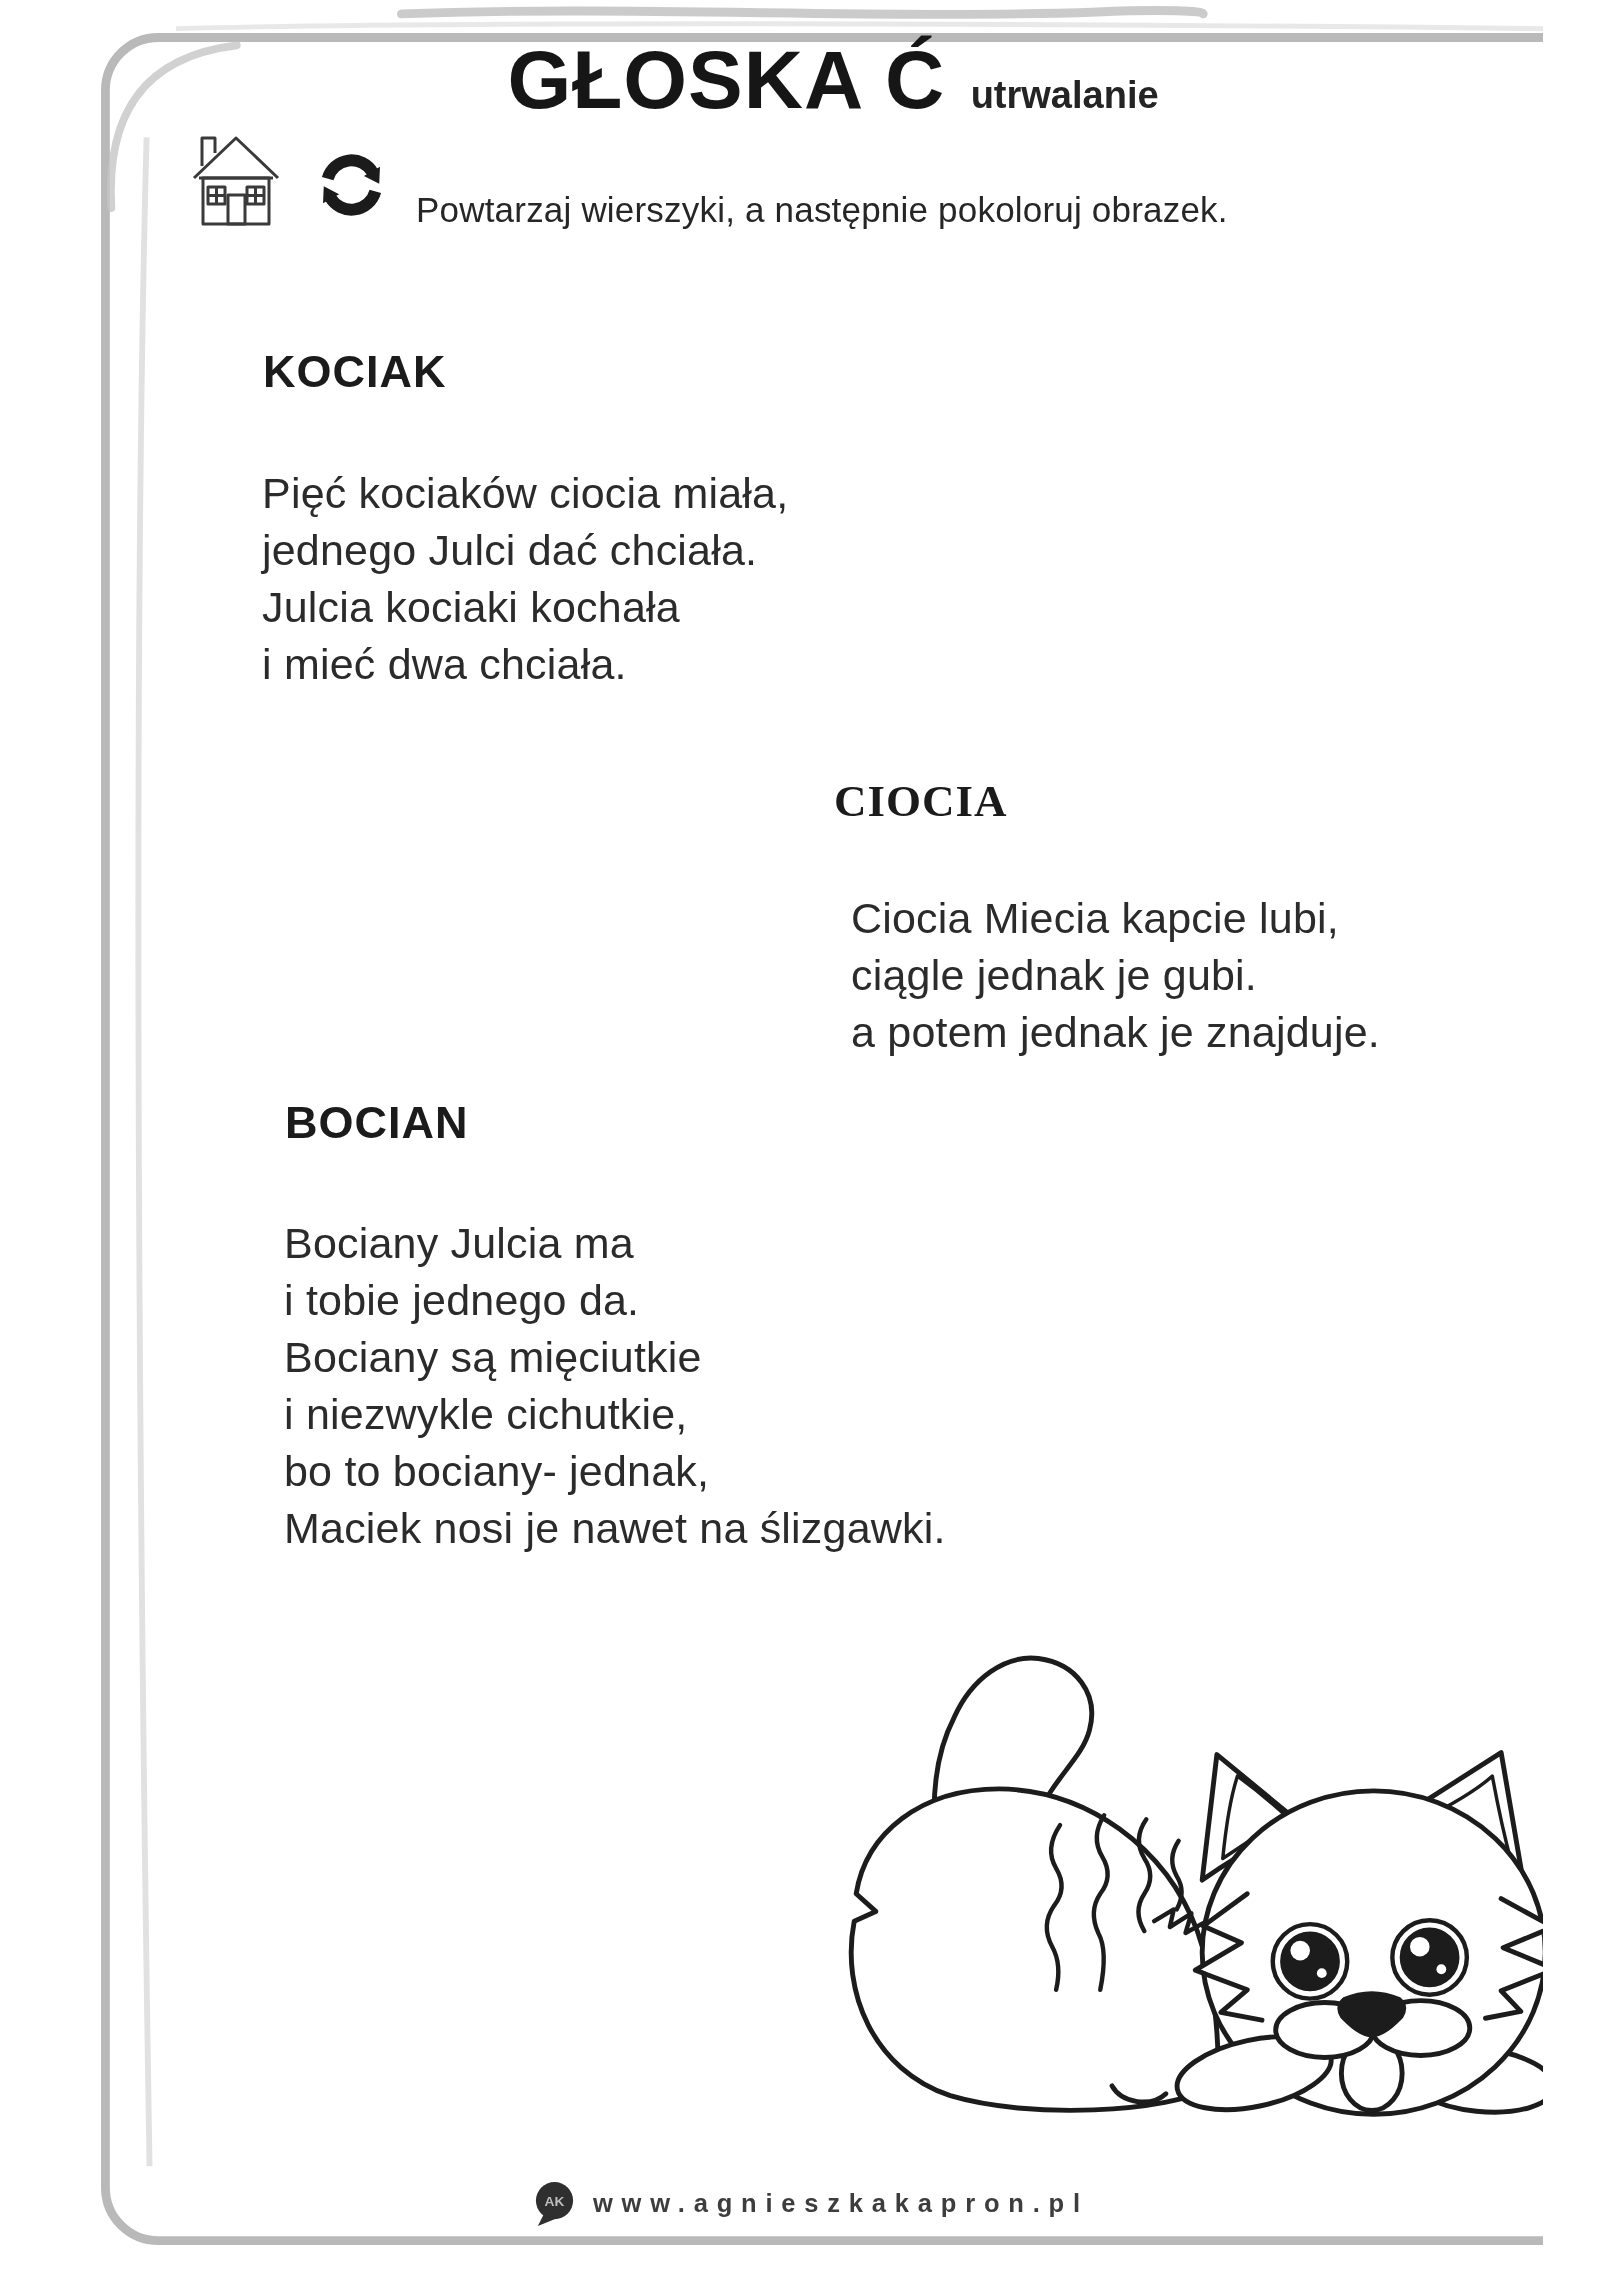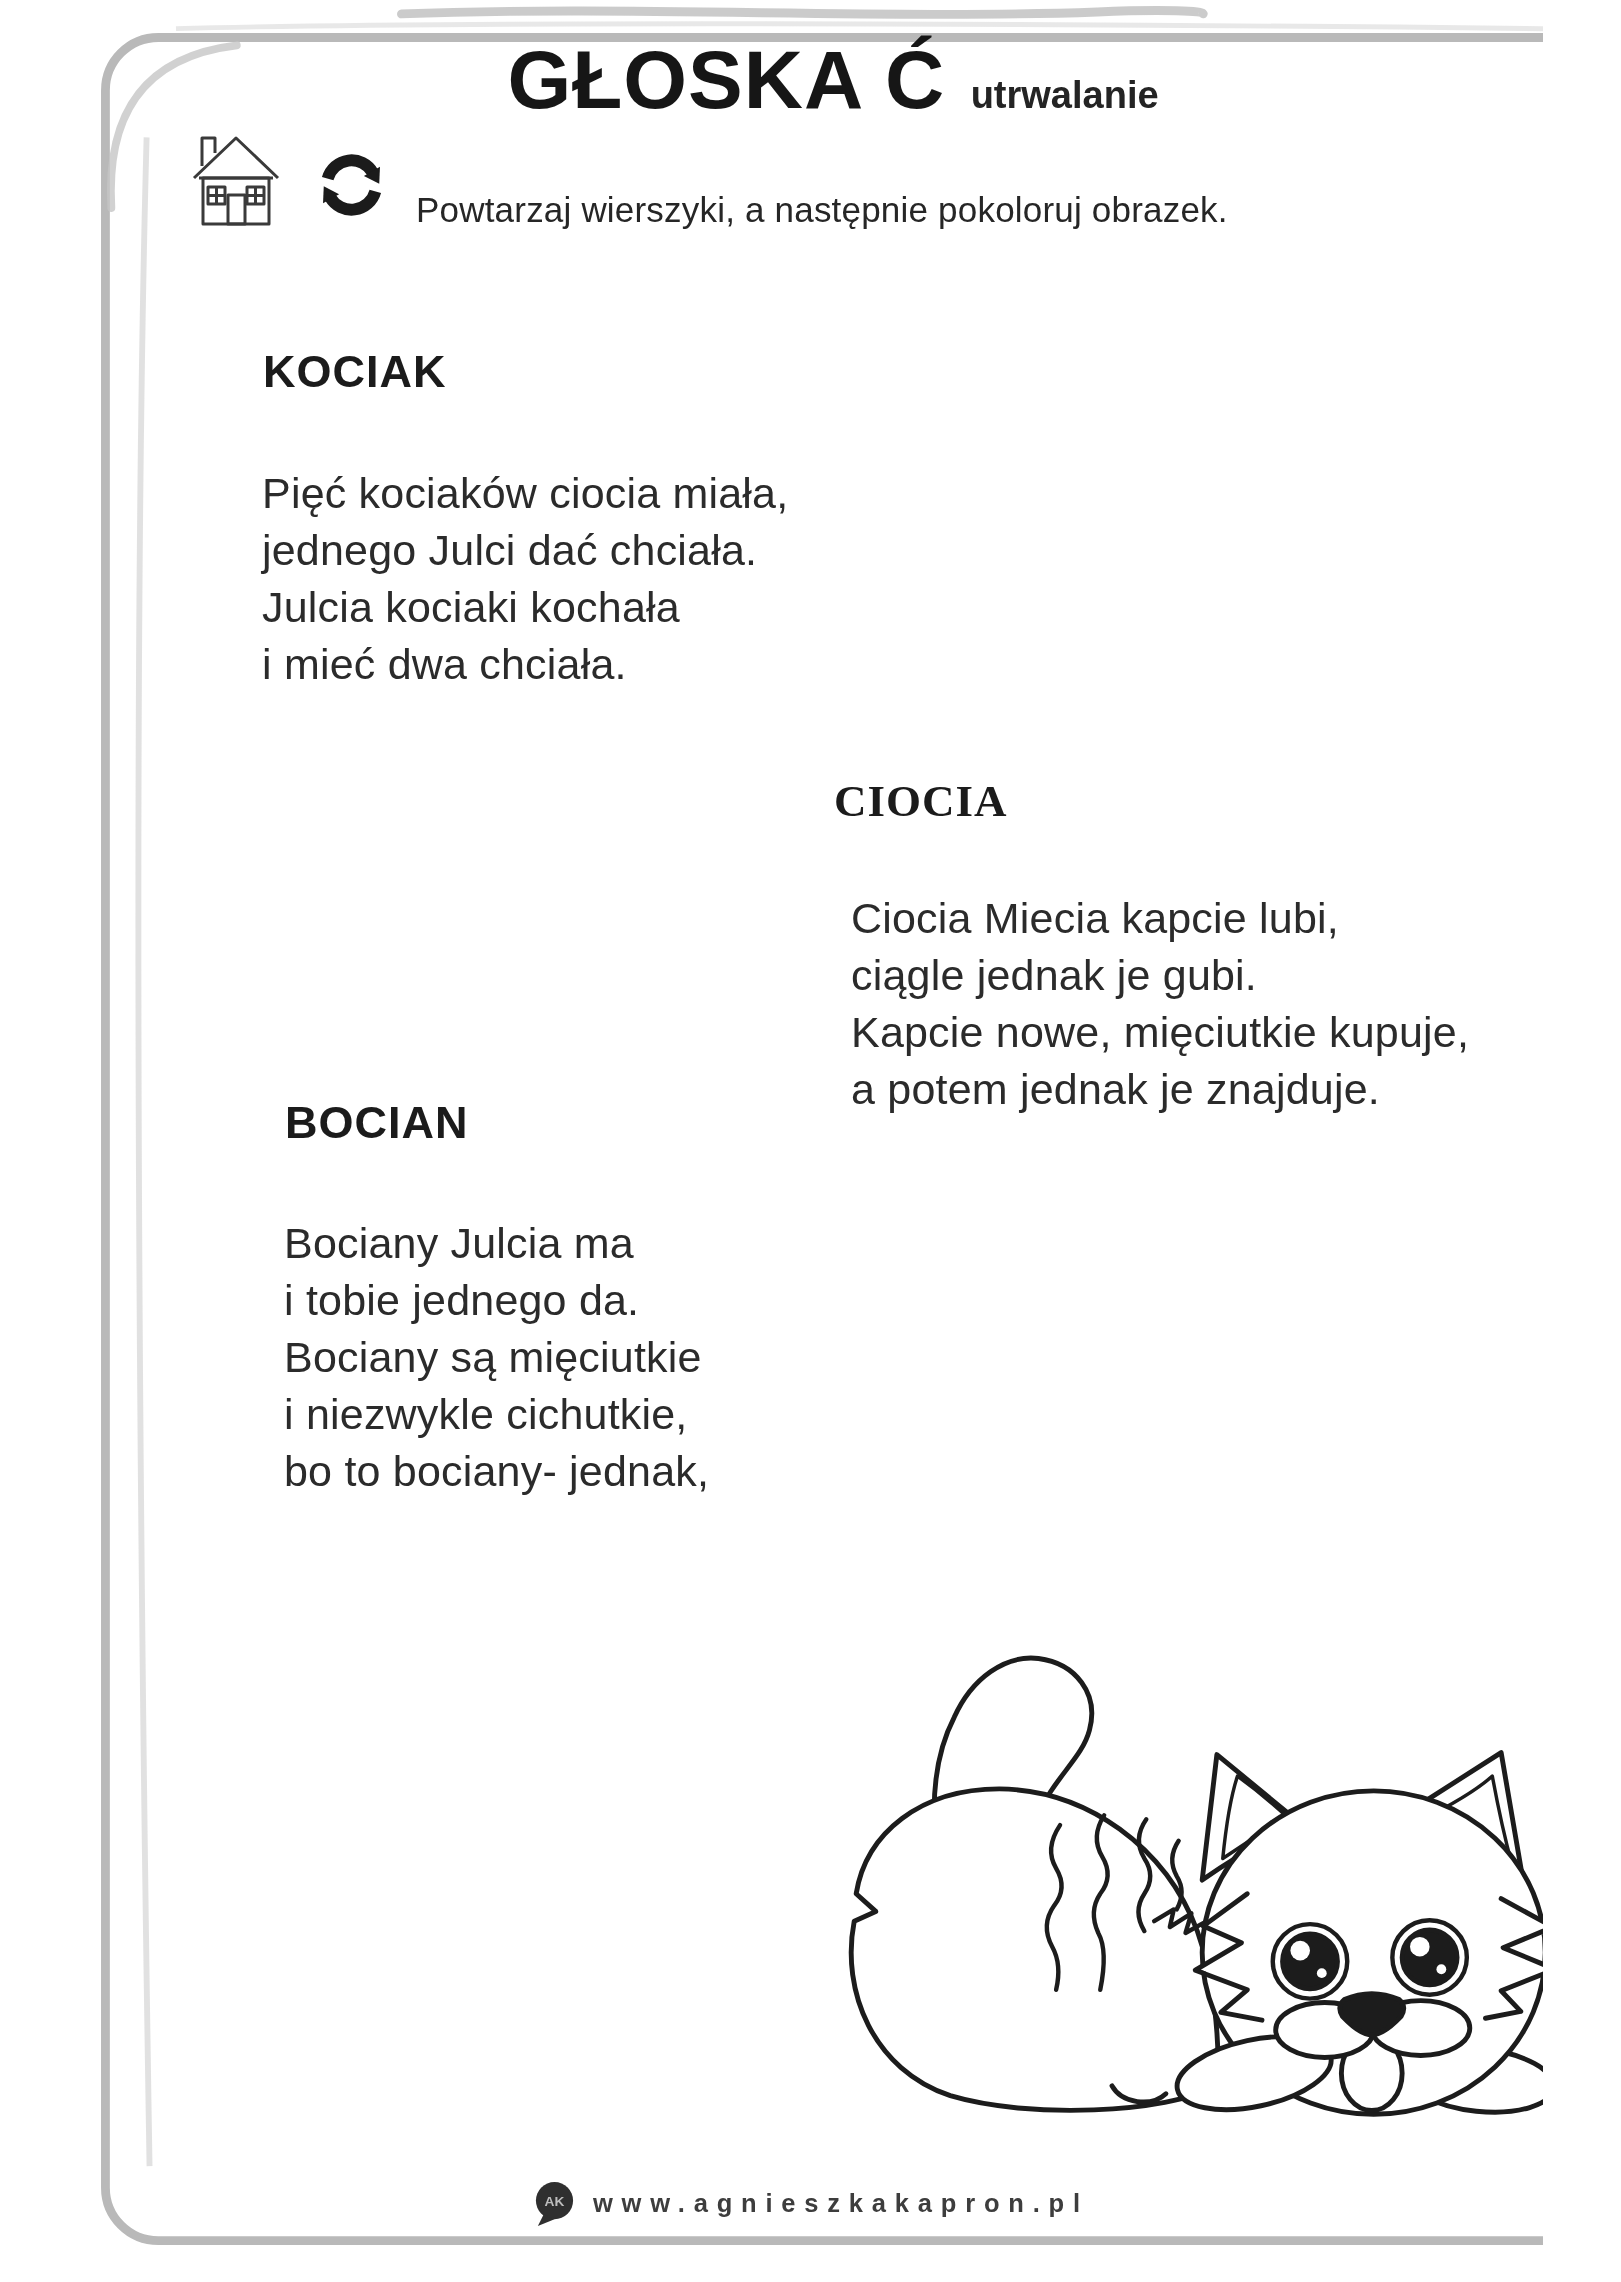--- a/index.html
+++ b/index.html
@@ -95,31 +95,31 @@
     <div>Pięć kociaków ciocia miała,</div>
     <div>jednego Julci dać chciała.</div>
     <div>Julcia kociaki kochała</div>
     <div>i mieć dwa chciała.</div>
   </div>
 
   <div class="poem-title" id="ciocia-title">CIOCIA</div>
   <div class="poem" id="ciocia-poem">
     <div>Ciocia Miecia kapcie lubi,</div>
     <div>ciągle jednak je gubi.</div>
-    <div>Kapcie nowe, mięciutkie kupuje,</div>
     <div>a potem jednak je znajduje.</div>
   </div>
 
   <div class="poem-title" id="bocian-title">BOCIAN</div>
   <div class="poem" id="bocian-poem">
     <div>Bociany Julcia ma</div>
     <div>i tobie jednego da.</div>
     <div>Bociany są mięciutkie</div>
     <div>i niezwykle cichutkie,</div>
     <div>bo to bociany- jednak,</div>
+    <div>Maciek nosi je nawet na ślizgawki.</div>
   </div>
 
   <svg class="cat" viewBox="0 0 960 520" aria-hidden="true">
     <g stroke="#1c1c1c" stroke-width="5" fill="#ffffff" stroke-linecap="round" stroke-linejoin="round">
 
       <path d="M 350,312 C 318,240 314,150 344,92 C 362,52 396,28 430,32 C 468,37 492,68 482,105 C 474,135 446,152 426,198 C 404,248 400,292 414,332 C 392,324 368,317 350,312 Z"></path>
 
       <ellipse cx="880" cy="462" rx="76" ry="32" transform="rotate(6 880 462)"></ellipse>
 
       <path d="M 612,468 C 560,496 420,502 340,478 C 262,452 228,372 242,300 L 264,290 L 244,272 C 254,210 310,165 390,165 C 480,166 560,225 592,310 C 608,355 616,420 612,468 Z"></path>

